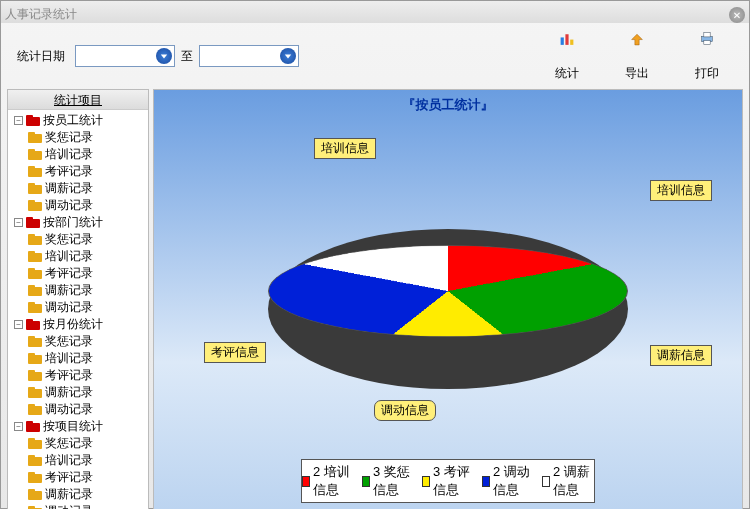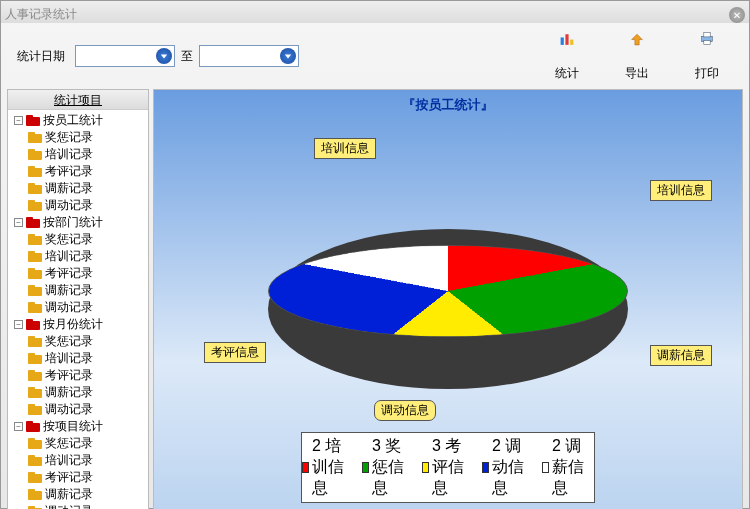--- a/index.html
+++ b/index.html
@@ -28,21 +28,21 @@
 .folder-yel { color:#e6a817; }
 .fico { width:14px;height:12px;display:inline-block;position:relative; }
 .fico::before { content:""; position:absolute; left:0;top:2px;width:14px;height:9px;background:currentColor;border-radius:1px; }
 .fico::after { content:""; position:absolute; left:0;top:0;width:7px;height:3px;background:currentColor;border-radius:1px 1px 0 0; }
 .chart-area { flex:1; border:1px solid #bbb; background: linear-gradient(#6a9de0 0%, #dce9f8 65%, #bcd4f0 100%); position: relative; overflow:hidden; }
 .chart-title { position:absolute; top:6px; left:50%; transform:translateX(-50%); color:#0030a0; font-weight:bold; font-size:13px; }
 .pie-wrap { position:absolute; left:50%; top:48%; transform:translate(-50%,-50%); }
 .pie-shadow { position:absolute; width:360px;height:160px;border-radius:50%;background:#3a3a3a; top:18px; left:0; }
 .pie { position:relative; width:360px; height:160px; border-radius:50%; overflow:hidden; background: conic-gradient(#ff0000 0 72deg, #00a000 72deg 144deg, #ffec00 144deg 216deg, #0020d8 216deg 288deg, #ffffff 288deg 360deg); transform: rotateX(55deg); border:1px solid #555; }
 .slice-label { position:absolute; background:#ffef7a; border:1px solid #555; padding:1px 6px; font-size:12px; white-space:nowrap; }
-.legend { position:absolute; bottom:6px; left:50%; transform:translateX(-50%); background:#fff; border:1px solid #555; padding:3px 0; display:flex; gap:8px; align-items:center; font-size:16px; }
+.legend { position:absolute; bottom:6px; left:50%; transform:translateX(-50%); background:#fff; border:1px solid #555; padding:3px 0; display:flex; gap:8px; align-items:center; font-size:13px; }
 .legend .sw { width:11px;height:11px;border:1px solid #333;display:inline-block;margin-right:3px;vertical-align:middle; }
 .legend span { display:inline-flex;align-items:center; }
 </style>
 </head>
 <body>
 
 <div class="window">
   <div class="titlebar">
     <span>人事记录统计</span>
     <span class="close">✕</span>

